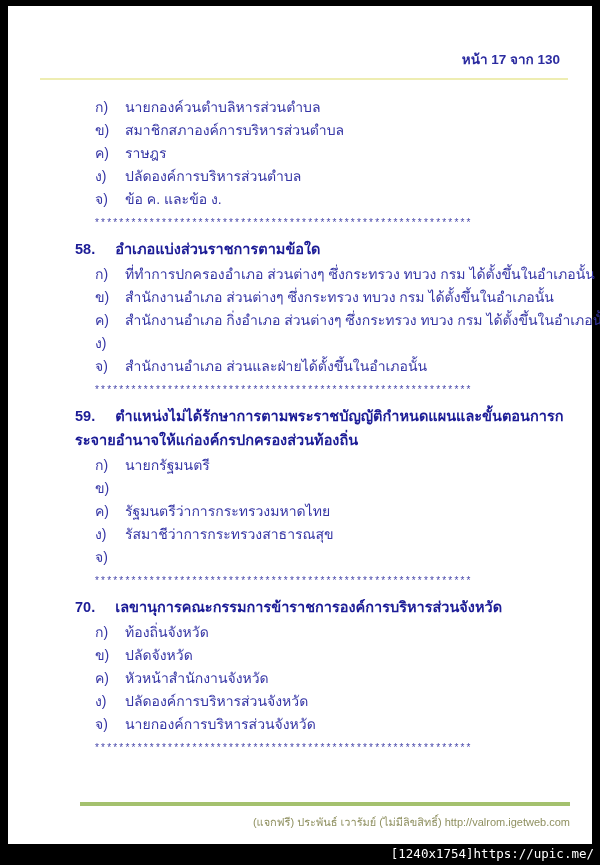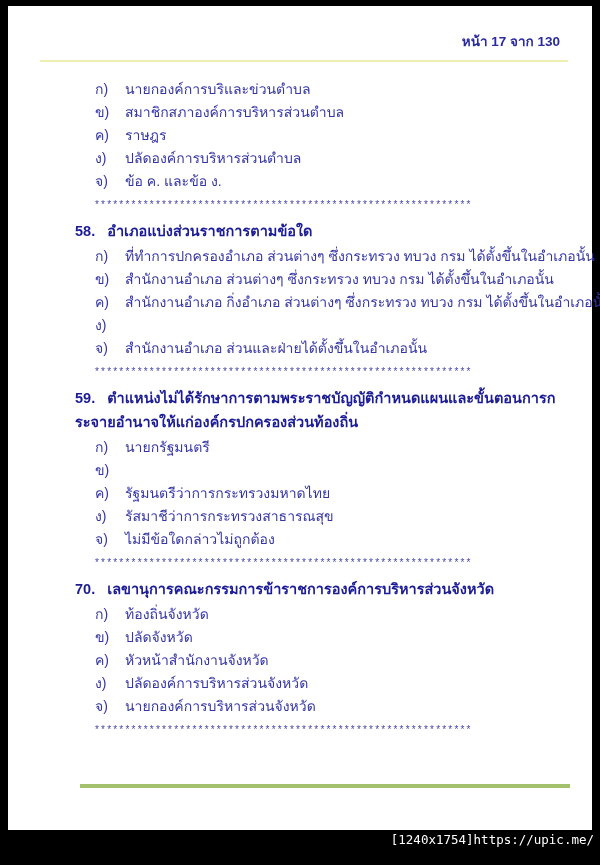--- a/index.html
+++ b/index.html
@@ -9,21 +9,21 @@
     position: relative;
     font-family: "Liberation Sans", "DejaVu Sans", sans-serif;
     overflow: hidden;
   }
   .sheet {
     position: absolute;
     left: 8px; right: 8px; top: 6px; bottom: 21px;
     background: #ffffff;
   }
   .page-header {
-    margin-top: 26px;
+    margin-top: 44px;
     height: 20px;
     line-height: 20px;
     text-align: right;
     padding-right: 32px;
     color: #2b2ba0;
     font-weight: bold;
     font-size: 13.5px;
   }
   .header-rule {
     height: 2px;
@@ -55,37 +55,37 @@
     overflow: hidden;
     margin-right: 20px;
   }
   .q-head {
     margin: 3px 25px 2px 67px;
     line-height: 24px;
     color: #1b1b96;
     font-weight: bold;
     font-size: 14.5px;
   }
-  .q-num { margin-right: 12px; }
+  .q-num { margin-right: 20px; }
   .footer-rule {
     height: 4px;
     background: #a4c16e;
     margin: 43px 22px 0 72px;
   }
   .footer-credit {
     margin-top: 7px;
     text-align: right;
     padding-right: 22px;
     font-size: 11px;
     color: #8f9060;
   }
   .watermark-bar {
     position: absolute;
     left: 0; right: 0; bottom: 0;
-    height: 35px;
+    height: 21px;
     background: #000;
     color: #ffffff;
     font-family: "DejaVu Sans Mono", monospace;
     font-size: 12.5px;
     line-height: 20px;
     text-align: right;
     padding-right: 6px;
     box-sizing: border-box;
   }
 </style>
@@ -95,21 +95,21 @@
 <div class="sheet">
 
   <div class="page-header">หน้า 17 จาก 130</div>
   <div class="header-rule"></div>
 
   <div class="content">
 
     <div>
       <div class="opt">
         <span class="opt-label">ก)</span>
-        <span>นายกองค์การบริและข่วนตำบล</span>
+        <span>นายกองค์วนตำบลิหารส่วนตำบล</span>
       </div>
       <div class="opt">
         <span class="opt-label">ข)</span>
         <span>สมาชิกสภาองค์การบริหารส่วนตำบล</span>
       </div>
       <div class="opt">
         <span class="opt-label">ค)</span>
         <span>ราษฎร</span>
       </div>
       <div class="opt">
@@ -163,21 +163,20 @@
       <div class="opt">
         <span class="opt-label">ค)</span>
         <span>รัฐมนตรีว่าการกระทรวงมหาดไทย</span>
       </div>
       <div class="opt">
         <span class="opt-label">ง)</span>
         <span>รัสมาชีว่าการกระทรวงสาธารณสุข</span>
       </div>
       <div class="opt">
         <span class="opt-label">จ)</span>
-        <span>ไม่มีข้อใดกล่าวไม่ถูกต้อง</span>
       </div>
     </div>
     <div class="sep">**************************************************************</div>
 
     <div>
       <div class="q-head">
         <span class="q-num">70.</span><span>เลขานุการคณะกรรมการข้าราชการองค์การบริหารส่วนจังหวัด</span>
       </div>
       <div class="opt">
         <span class="opt-label">ก)</span>
@@ -198,18 +197,19 @@
       <div class="opt">
         <span class="opt-label">จ)</span>
         <span>นายกองค์การบริหารส่วนจังหวัด</span>
       </div>
     </div>
     <div class="sep">**************************************************************</div>
 
   </div>
 
   <div class="footer-rule"></div>
+  <div class="footer-credit">(แจกฟรี) ประพันธ์ เวารัมย์ (ไม่มีลิขสิทธิ์)  http://valrom.igetweb.com</div>
 
 </div>
 
 <div class="watermark-bar">
   <span>[1240x1754]https://upic.me/</span>
 </div>
 
 </body></html>

